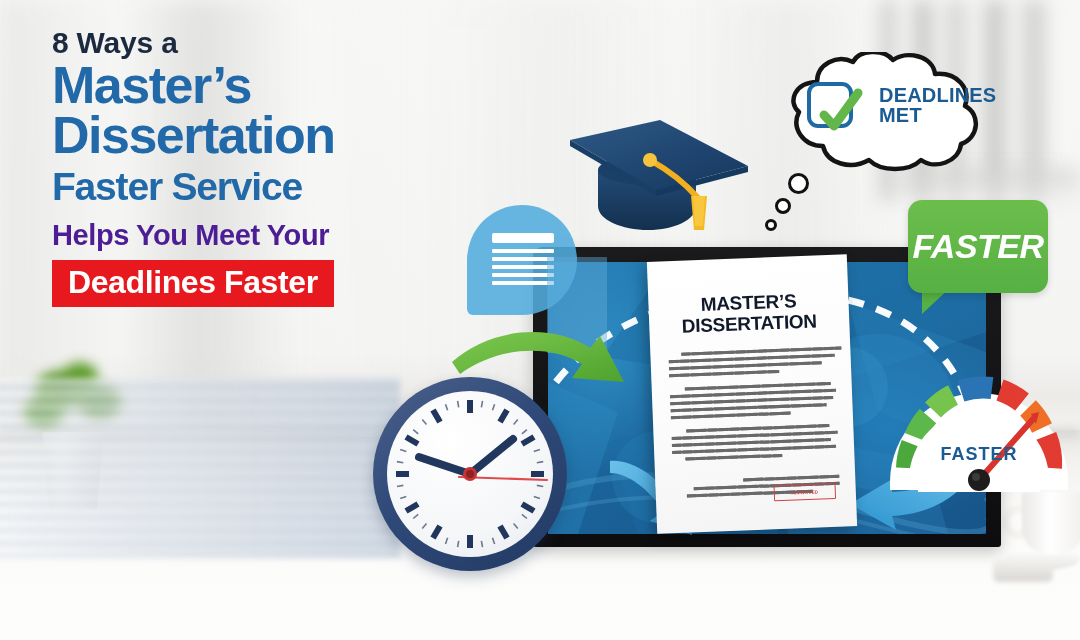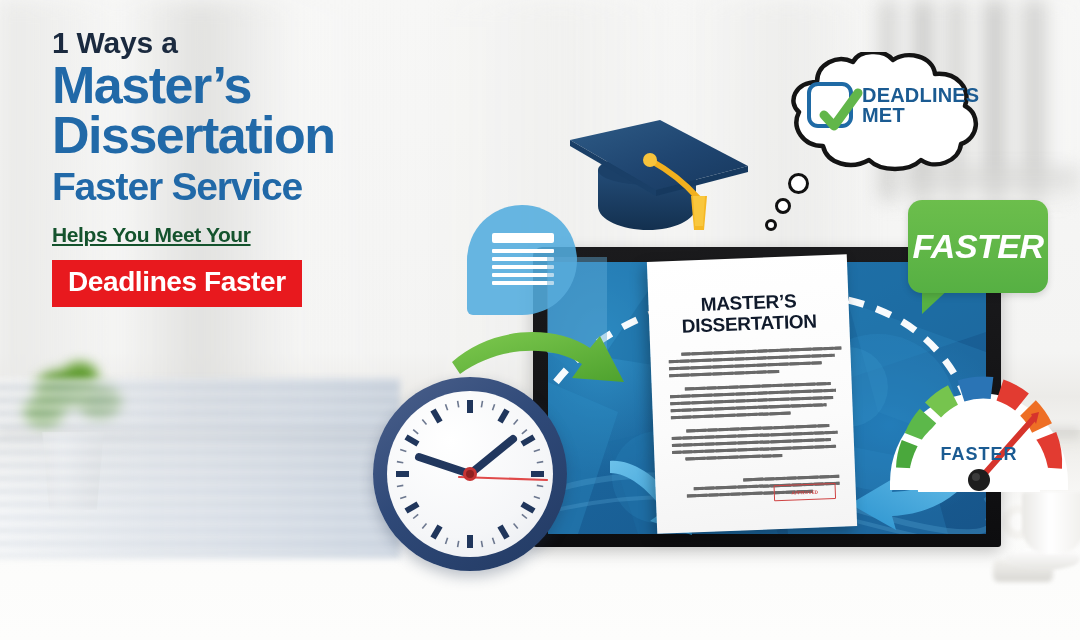--- a/index.html
+++ b/index.html
@@ -107,35 +107,35 @@
   }
   .hl-big {
     font-size:52px; font-weight:bold; color:#2169a8; line-height:50px;
     letter-spacing:-1.5px;
   }
   .hl-mid {
     font-size:39px; font-weight:bold; color:#2169a8; line-height:50px;
     letter-spacing:-1.2px; margin-top:2px;
   }
   .hl-line4 {
-    font-size:21px; font-weight:bold; color:#14532d; line-height:38px;
-    letter-spacing:-.4px; margin-top:4px;text-decoration:underline;
+    font-size:29px; font-weight:bold; color:#4c1d95; line-height:38px;
+    letter-spacing:-.4px; margin-top:4px;
   }
   .hl-badge {
     display:inline-block; background:#e8191e; color:#ffffff;
-    font-size:28px; font-weight:bold; letter-spacing:-.4px;
+    font-size:32px; font-weight:bold; letter-spacing:-.4px;
     padding:5px 16px 8px 16px; margin-top:6px; line-height:34px;
   }
 
   
   .thought { position:absolute; left:755px; top:52px; width:235px; height:115px; }
   .thought svg { position:absolute; left:0; top:0; }
   .thought-inner {
     position:absolute; left:52px; top:30px; width:160px;
-    display:flex; align-items:center; gap:9px;
+    display:flex; align-items:center; gap:26px;
   }
   .check-box {
     width:46px; height:46px; border:4px solid #1f6aa5; border-radius:11px;
     position:relative; flex:none;
   }
   .check-mark {
     position:absolute; left:-4px; top:-9px; width:56px; height:56px;
   }
   .thought-label {
     color:#1b5b92; font-size:20px; font-weight:bold; line-height:20px;
@@ -271,21 +271,21 @@
   <div class="bg-desk"></div>
   <div class="bg-desk-edge"></div>
   <div class="plant-leaves"></div>
   <div class="plant-pot"></div>
   <div class="desk-obj"></div>
   <div class="cup-handle"></div>
   <div class="cup-saucer"></div>
   <div class="cup-body"></div>
 
   <div class="headline">
-    <div class="hl-line1">1 Ways a</div>
+    <div class="hl-line1">8 Ways a</div>
     <div class="hl-big">Master’s</div>
     <div class="hl-big">Dissertation</div>
     <div class="hl-mid">Faster Service</div>
     <div class="hl-line4">Helps You Meet Your</div>
     <div class="hl-badge">Deadlines Faster</div>
   </div>
 
   <div class="laptop-lid"></div>
   <div class="laptop-screen">
     <svg width="438" height="272" viewBox="0 0 438 272">

